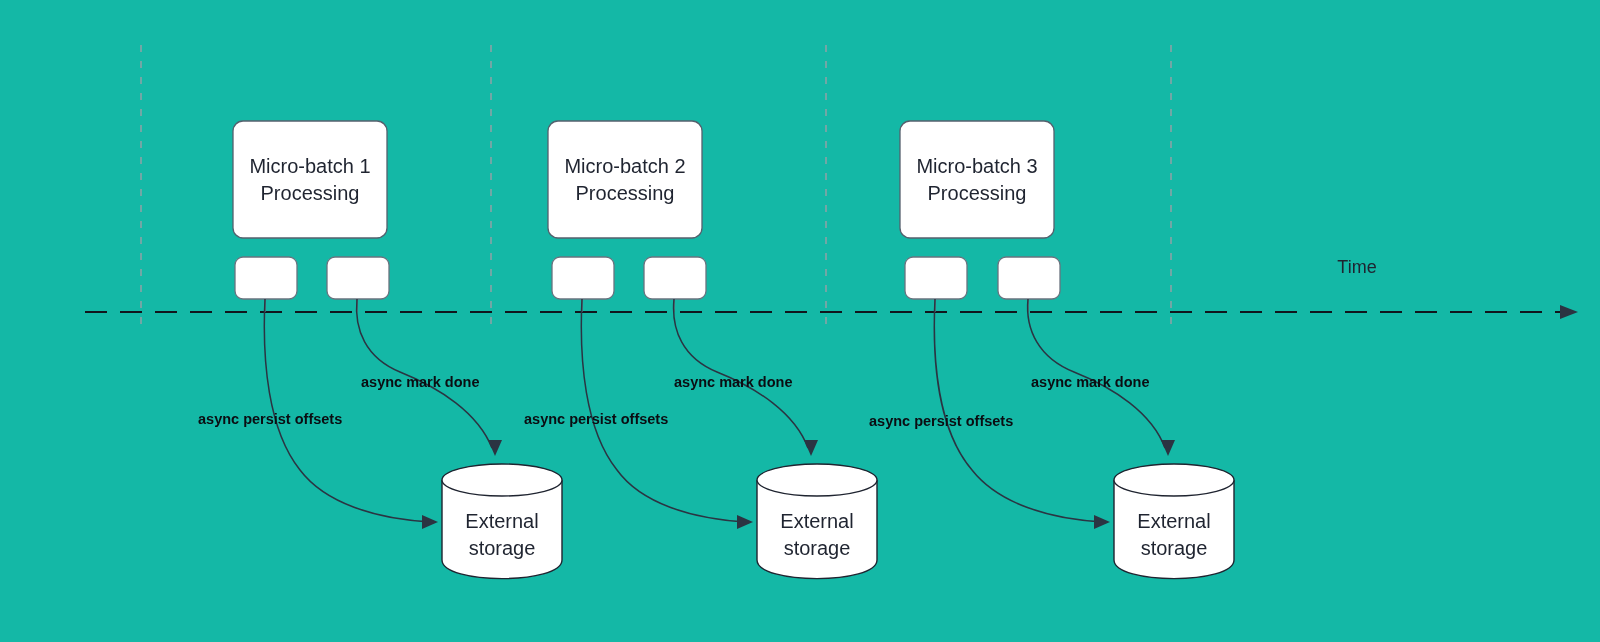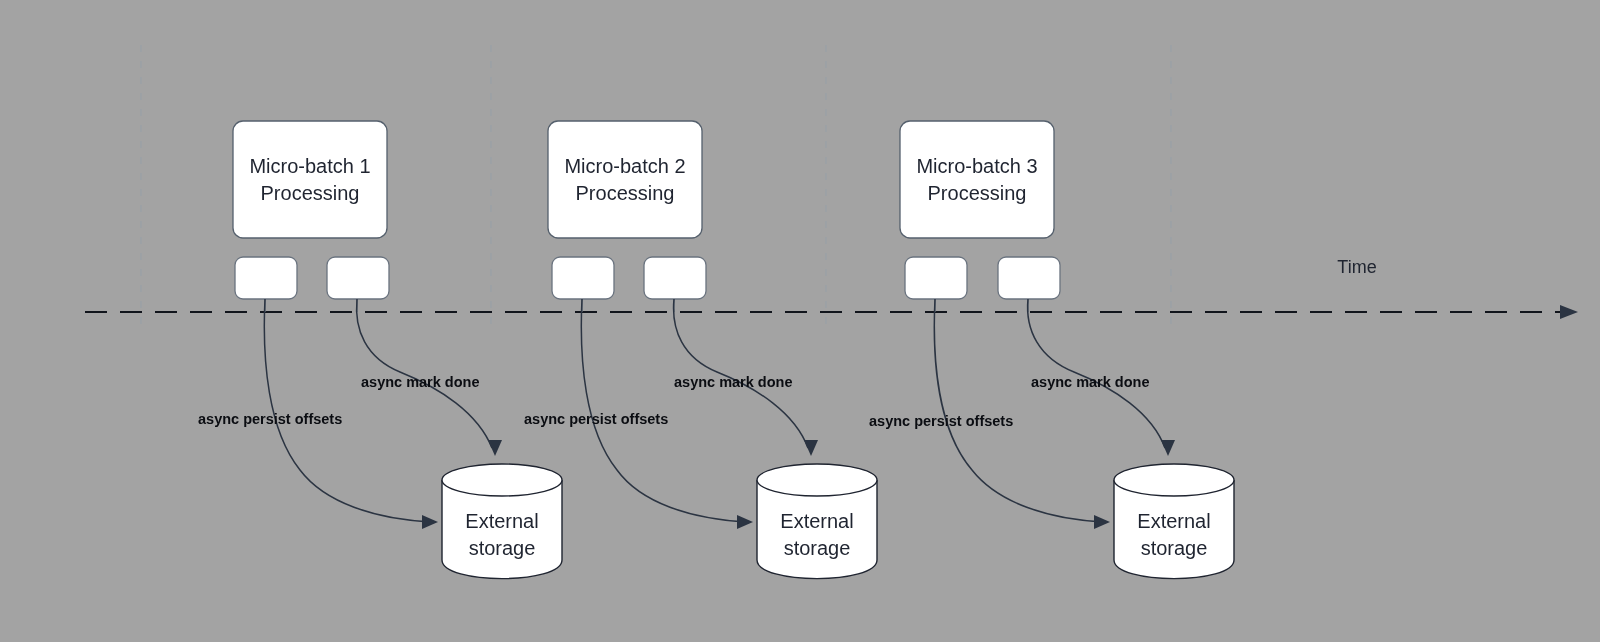--- a/index.html
+++ b/index.html
@@ -11,21 +11,21 @@
   body {
     width: 1600px;
     height: 642px;
     font-family: "Liberation Sans", sans-serif;
     overflow: hidden;
   }
   #diagram-root {
     position: relative;
     width: 1600px;
     height: 642px;
-    background: #a3a3a3;
+    background: #14b8a6;
   }
   svg.canvas {
     position: absolute;
     top: 0;
     left: 0;
     width: 1600px;
     height: 642px;
     display: block;
   }
   .node-text {

